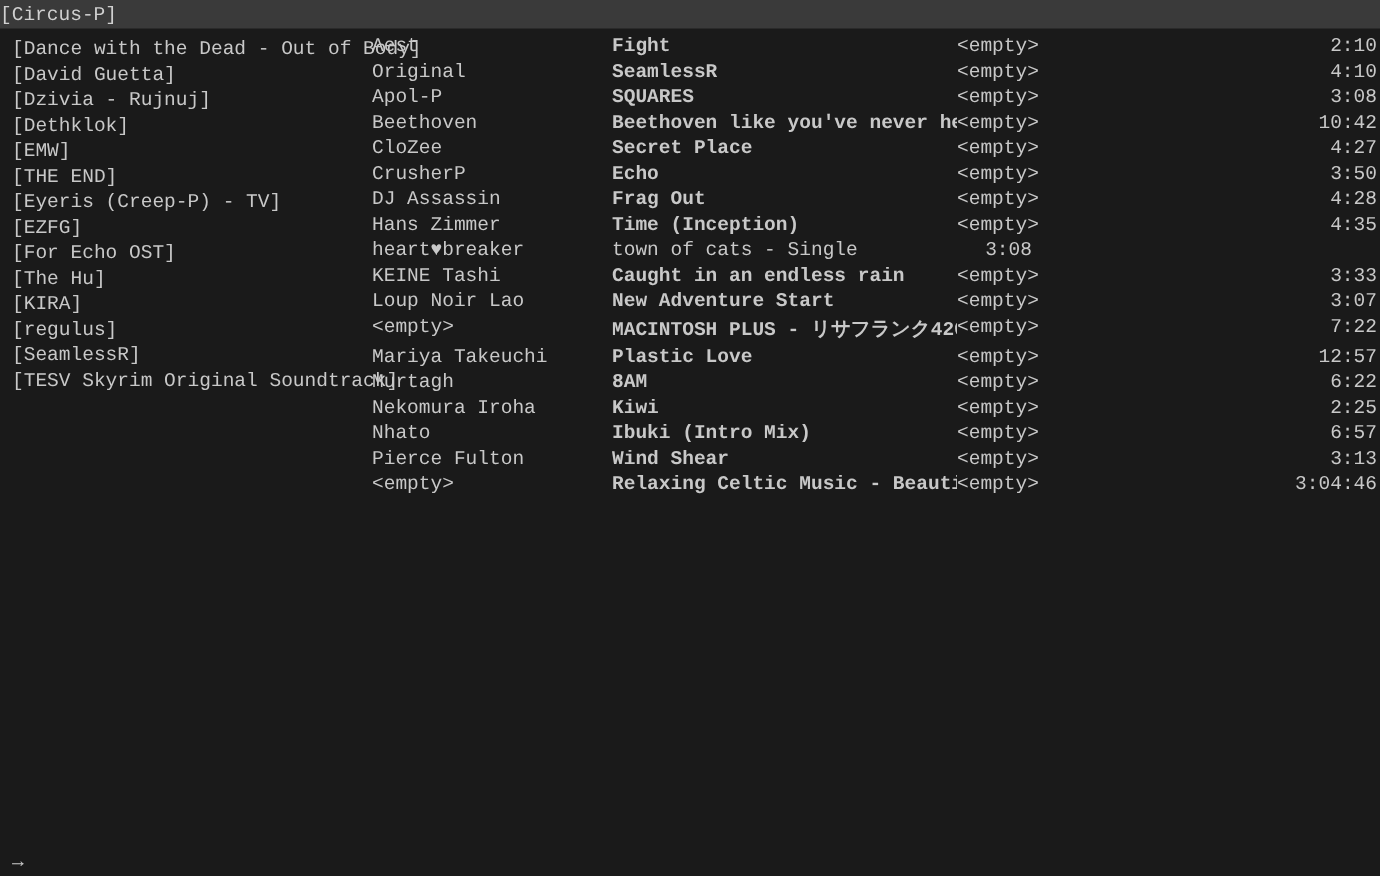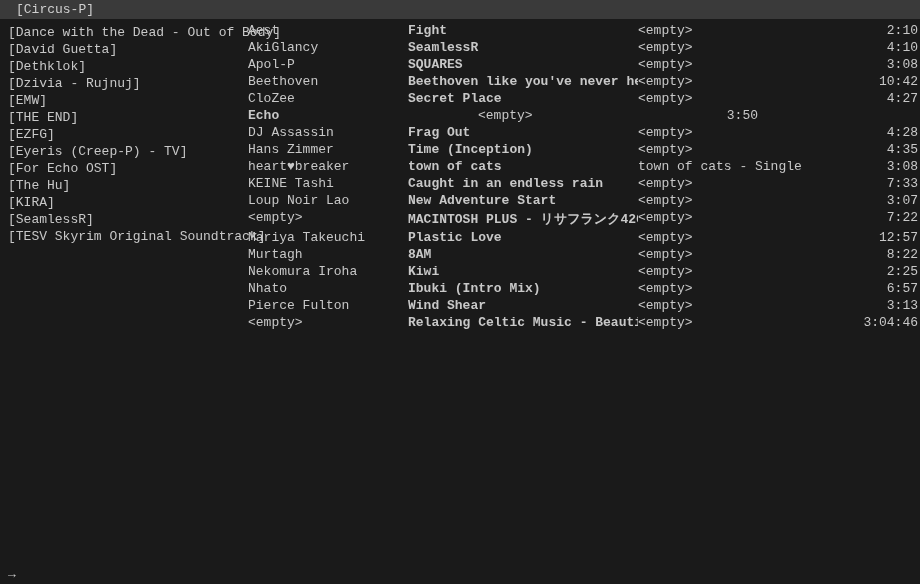--- a/index.html
+++ b/index.html
@@ -12,21 +12,21 @@
       color: #c8c8c8;
       font-family: 'Courier New', Courier, monospace;
       font-size: 13px;
       width: 920px;
       height: 584px;
       overflow: hidden;
     }
     #title-bar {
       background-color: #3a3a3a;
       color: #d0d0d0;
-      padding: 2px 16px;
+      padding: 2px 0;
       font-size: 13px;
     }
     #sidebar {
       position: absolute;
       top: 22px;
       left: 0;
       width: 240px;
       padding: 2px 0;
     }
     .sidebar-item {
@@ -88,42 +88,43 @@
 </head>
 <body>
 
 <div id="title-bar">
   <span>[Circus-P]</span>
 </div>
 
 <div id="sidebar">
 <div class="sidebar-item">[Dance with the Dead - Out of Body]</div>
     <div class="sidebar-item">[David Guetta]</div>
+    <div class="sidebar-item">[Dzivia - Rujnuj]</div>
     <div class="sidebar-item">[Dethklok]</div>
-    <div class="sidebar-item">[Dzivia - Rujnuj]</div>
     <div class="sidebar-item">[EMW]</div>
     <div class="sidebar-item">[THE END]</div>
+    <div class="sidebar-item">[Eyeris (Creep-P) - TV]</div>
     <div class="sidebar-item">[EZFG]</div>
-    <div class="sidebar-item">[Eyeris (Creep-P) - TV]</div>
     <div class="sidebar-item">[For Echo OST]</div>
     <div class="sidebar-item">[The Hu]</div>
     <div class="sidebar-item">[KIRA]</div>
+    <div class="sidebar-item">[regulus]</div>
     <div class="sidebar-item">[SeamlessR]</div>
     <div class="sidebar-item">[TESV Skyrim Original Soundtrack]</div>
   </div>
 
 <div id="main-content">
 <div class="track-row">
       <span class="col-artist">Aest</span>
       <span class="col-title">Fight</span>
       <span class="col-album">&lt;empty&gt;</span>
       <span class="col-duration">2:10</span>
     </div>
     <div class="track-row">
-      <span class="col-artist">AkiGlancy</span>
+      <span class="col-artist">Original</span>
       <span class="col-title">SeamlessR</span>
       <span class="col-album">&lt;empty&gt;</span>
       <span class="col-duration">4:10</span>
     </div>
     <div class="track-row">
       <span class="col-artist">Apol-P</span>
       <span class="col-title">SQUARES</span>
       <span class="col-album">&lt;empty&gt;</span>
       <span class="col-duration">3:08</span>
     </div>
@@ -133,47 +134,47 @@
       <span class="col-album">&lt;empty&gt;</span>
       <span class="col-duration">10:42</span>
     </div>
     <div class="track-row">
       <span class="col-artist">CloZee</span>
       <span class="col-title">Secret Place</span>
       <span class="col-album">&lt;empty&gt;</span>
       <span class="col-duration">4:27</span>
     </div>
     <div class="track-row">
+      <span class="col-artist">CrusherP</span>
       <span class="col-title">Echo</span>
       <span class="col-album">&lt;empty&gt;</span>
       <span class="col-duration">3:50</span>
     </div>
     <div class="track-row">
       <span class="col-artist">DJ Assassin</span>
       <span class="col-title">Frag Out</span>
       <span class="col-album">&lt;empty&gt;</span>
       <span class="col-duration">4:28</span>
     </div>
     <div class="track-row">
       <span class="col-artist">Hans Zimmer</span>
       <span class="col-title">Time (Inception)</span>
       <span class="col-album">&lt;empty&gt;</span>
       <span class="col-duration">4:35</span>
     </div>
     <div class="track-row">
       <span class="col-artist">heart♥breaker</span>
-      <span class="col-title">town of cats</span>
       <span class="col-album">town of cats - Single</span>
       <span class="col-duration">3:08</span>
     </div>
     <div class="track-row">
       <span class="col-artist">KEINE Tashi</span>
       <span class="col-title">Caught in an endless rain</span>
       <span class="col-album">&lt;empty&gt;</span>
-      <span class="col-duration">7:33</span>
+      <span class="col-duration">3:33</span>
     </div>
     <div class="track-row">
       <span class="col-artist">Loup Noir Lao</span>
       <span class="col-title">New Adventure Start</span>
       <span class="col-album">&lt;empty&gt;</span>
       <span class="col-duration">3:07</span>
     </div>
     <div class="track-row">
       <span class="col-artist">&lt;empty&gt;</span>
       <span class="col-title">MACINTOSH PLUS - リサフランク420</span>
@@ -183,21 +184,21 @@
     <div class="track-row">
       <span class="col-artist">Mariya Takeuchi</span>
       <span class="col-title">Plastic Love</span>
       <span class="col-album">&lt;empty&gt;</span>
       <span class="col-duration">12:57</span>
     </div>
     <div class="track-row">
       <span class="col-artist">Murtagh</span>
       <span class="col-title">8AM</span>
       <span class="col-album">&lt;empty&gt;</span>
-      <span class="col-duration">8:22</span>
+      <span class="col-duration">6:22</span>
     </div>
     <div class="track-row">
       <span class="col-artist">Nekomura Iroha</span>
       <span class="col-title">Kiwi</span>
       <span class="col-album">&lt;empty&gt;</span>
       <span class="col-duration">2:25</span>
     </div>
     <div class="track-row">
       <span class="col-artist">Nhato</span>
       <span class="col-title">Ibuki (Intro Mix)</span>

